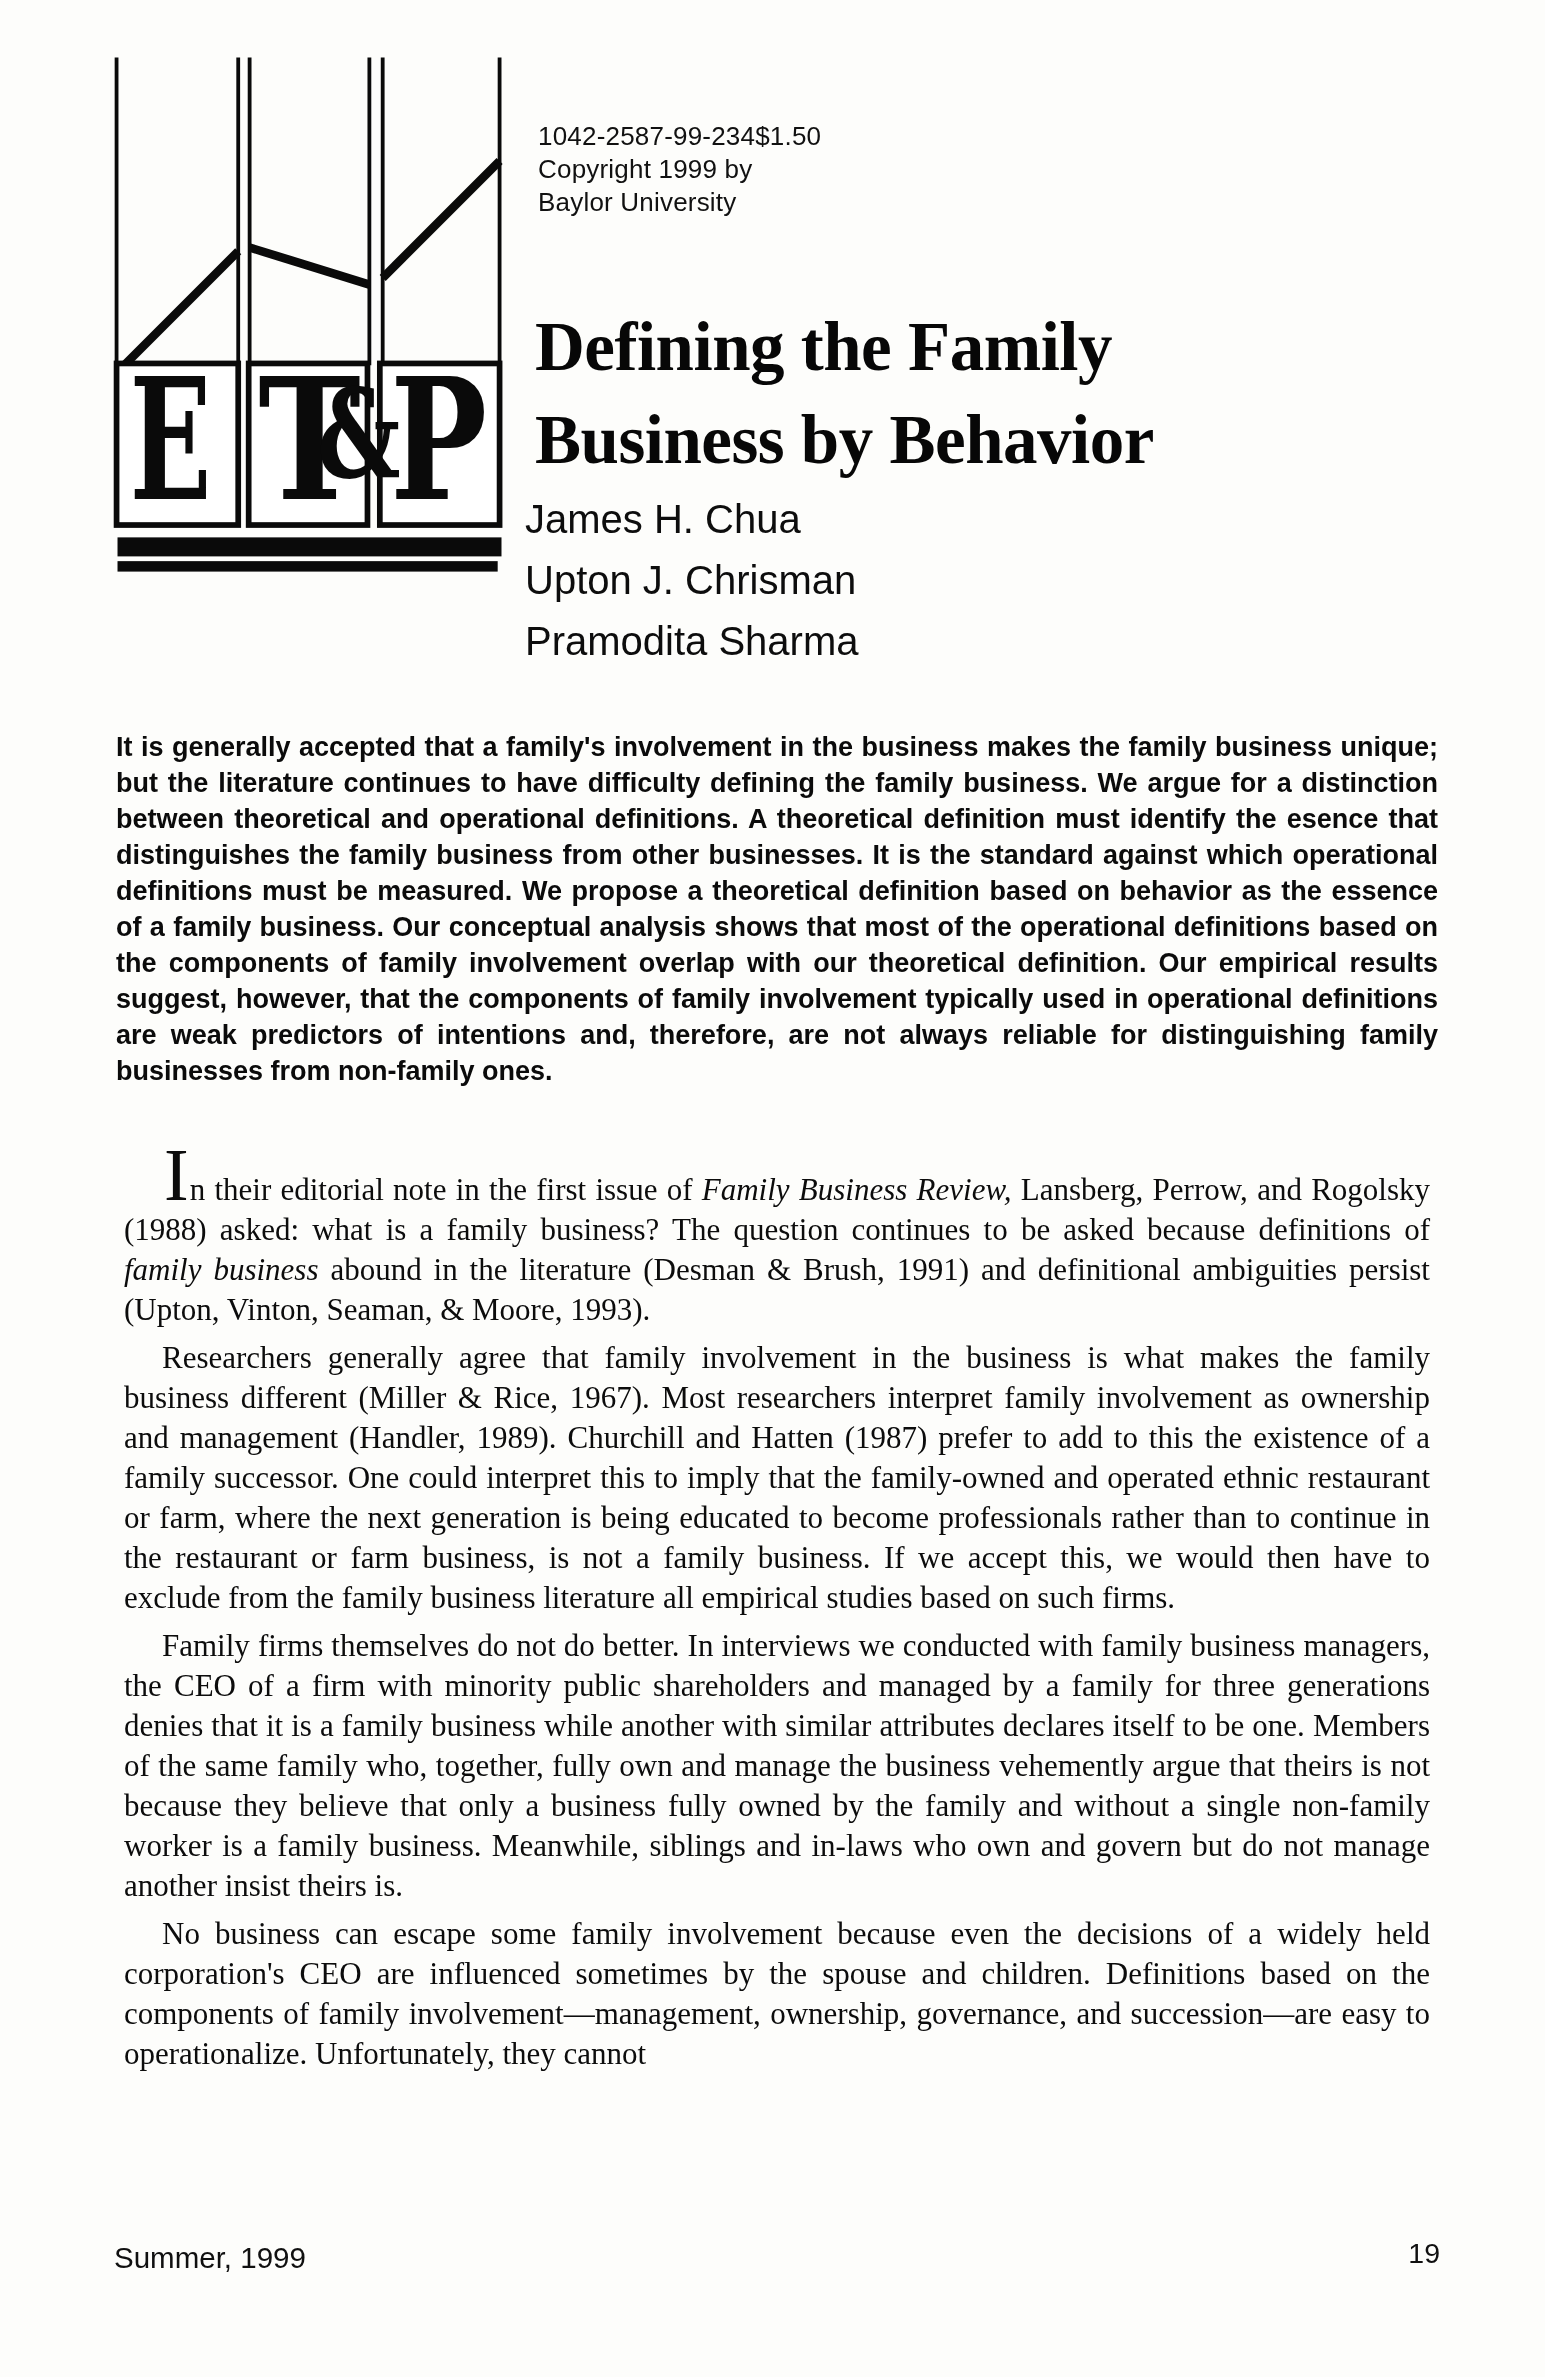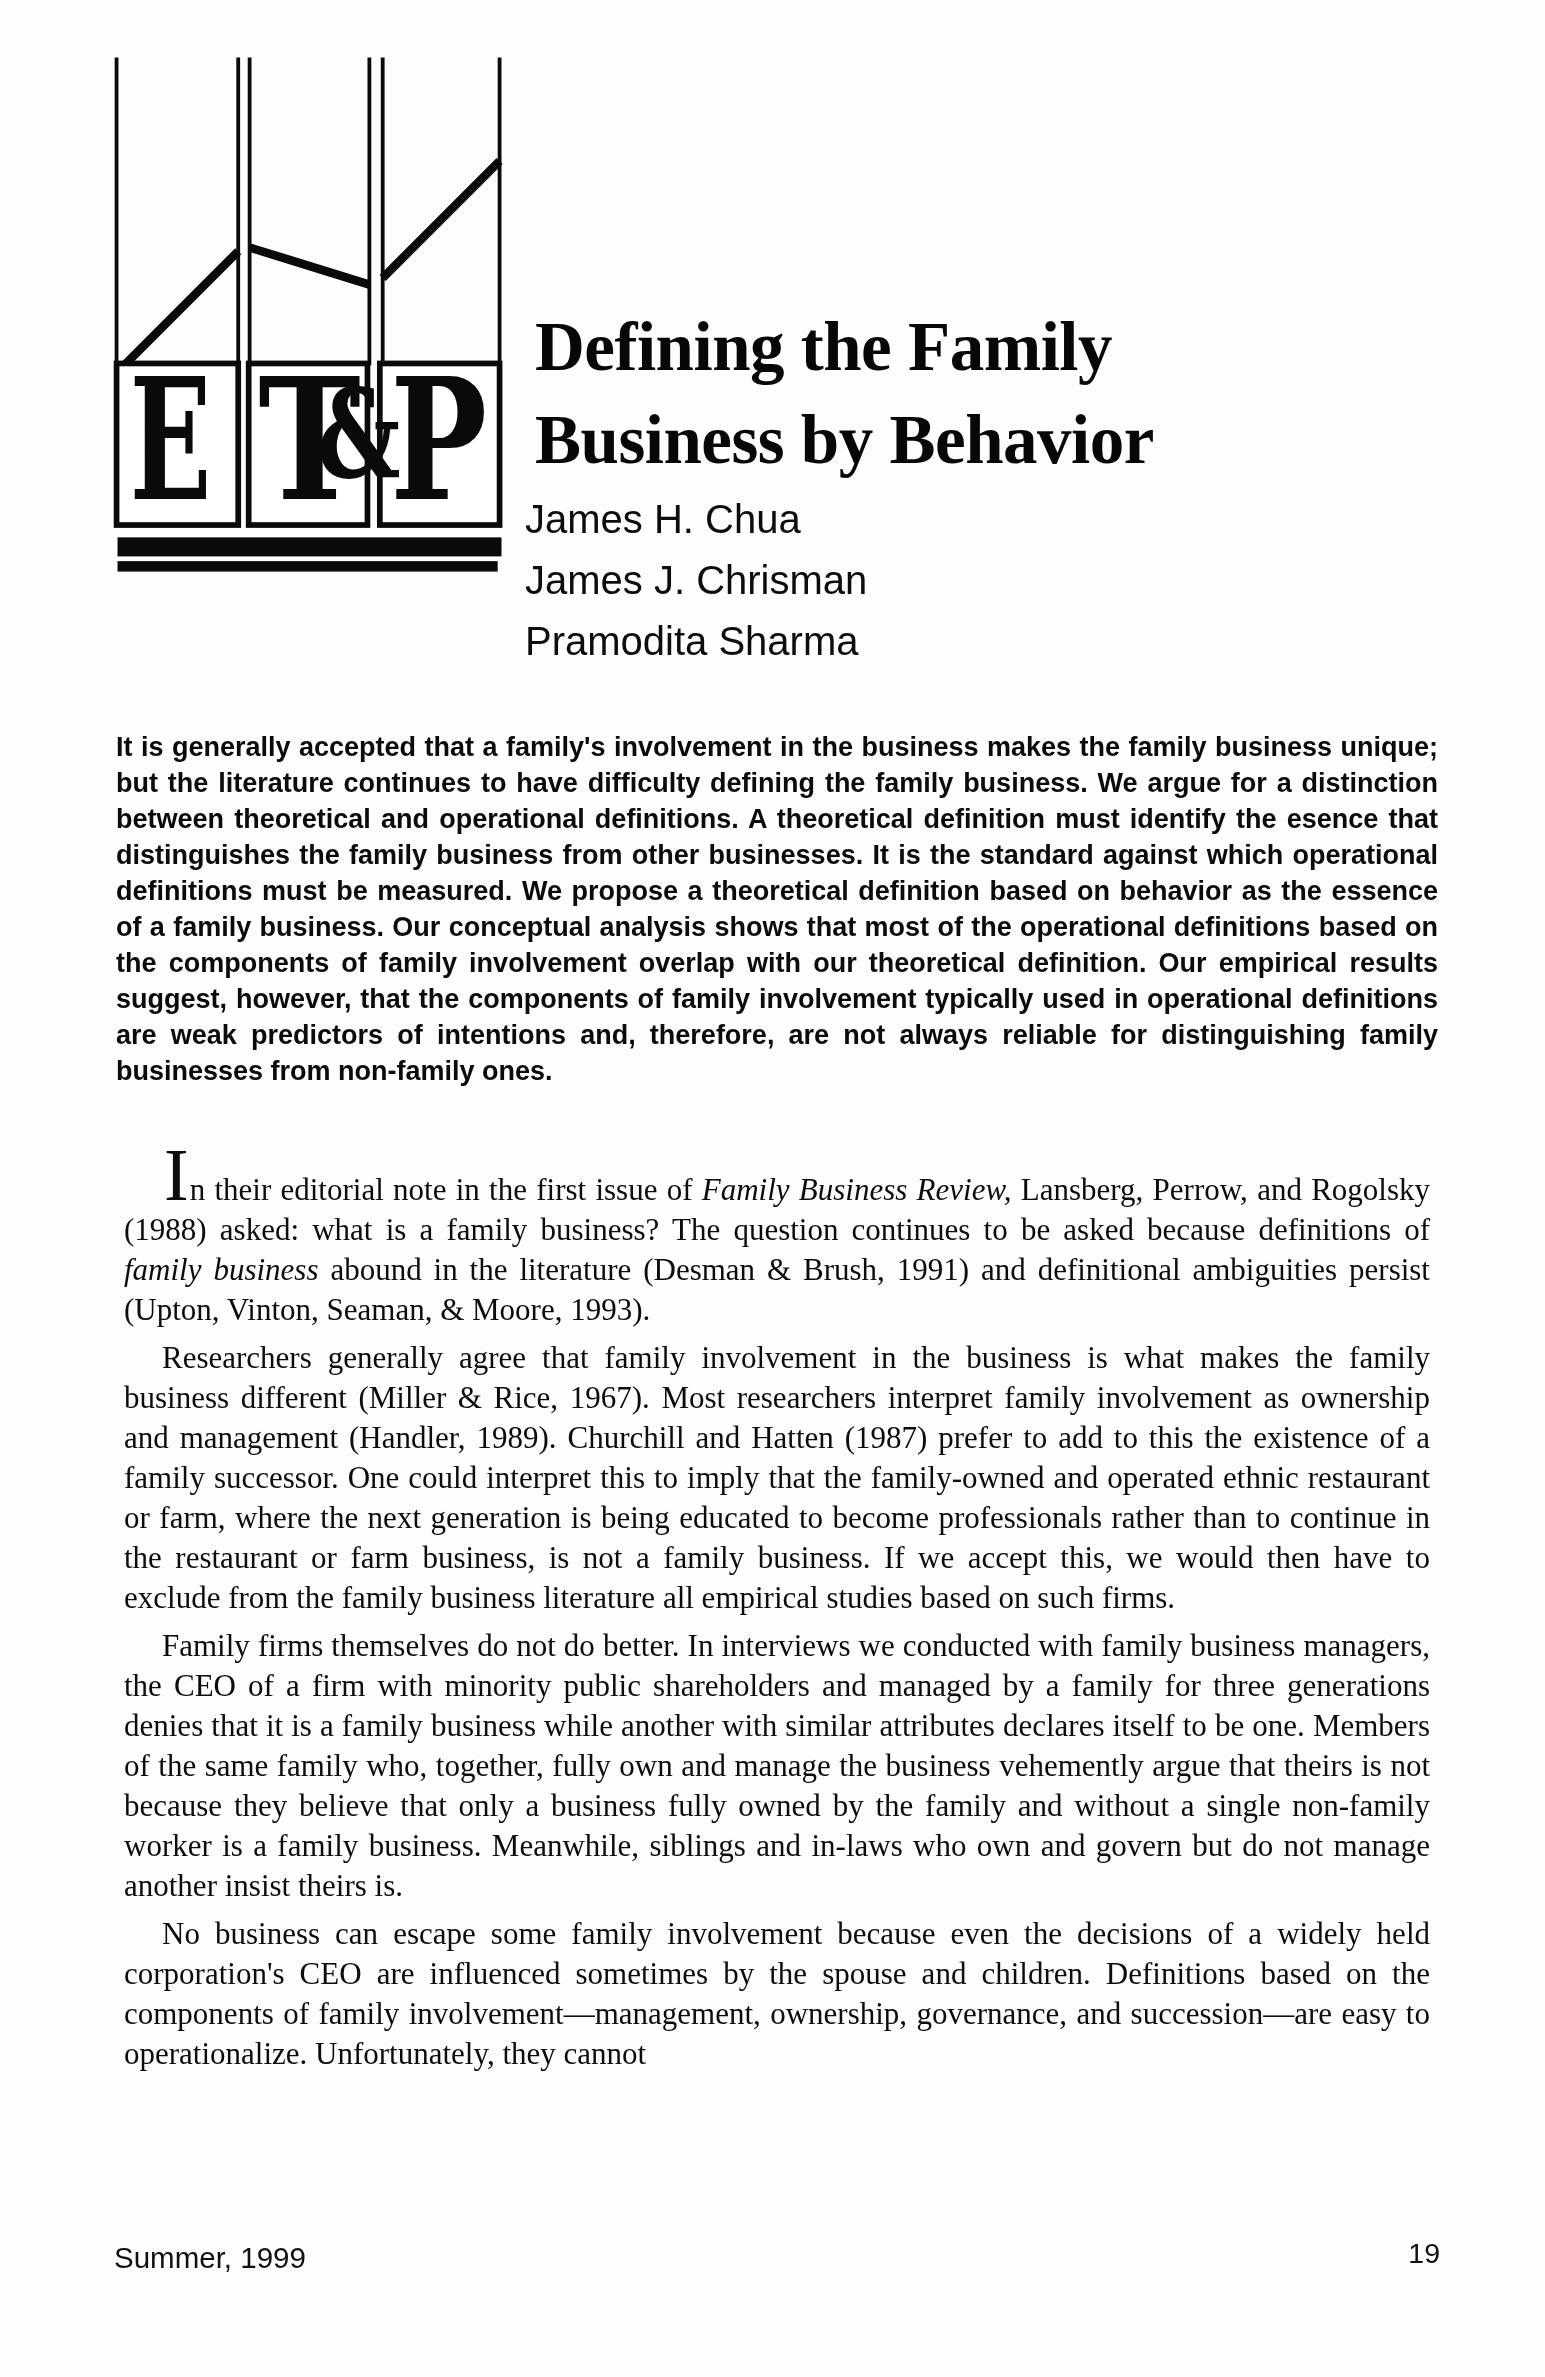--- a/index.html
+++ b/index.html
@@ -149,29 +149,34 @@
       <text class="logo-letter" x="26" y="497" font-size="178" textLength="86" lengthAdjust="spacingAndGlyphs">E</text>
       <text class="logo-letter" x="161" y="497" font-size="178" textLength="108" lengthAdjust="spacingAndGlyphs">T</text>
       <text class="logo-letter" x="300" y="497" font-size="178" textLength="102" lengthAdjust="spacingAndGlyphs">P</text>
       <text class="logo-letter" x="223" y="474" font-size="130" textLength="88" lengthAdjust="spacingAndGlyphs">&amp;</text>
 
       <rect x="13" y="537" width="404" height="20" fill="#0a0a0a"></rect>
       <rect x="13" y="562" width="400" height="11" fill="#0a0a0a"></rect>
     </svg>
   </div>
 
+  <div class="copyright-block">
+    <div>1042-2587-99-234$1.50</div>
+    <div>Copyright 1999 by</div>
+    <div>Baylor University</div>
+  </div>
 
   <div class="title-block">
     <div>Defining the Family</div>
     <div>Business by Behavior</div>
   </div>
 
   <div class="authors-block">
     <div>James H. Chua</div>
-    <div>James J. Chrisman</div>
+    <div>Upton J. Chrisman</div>
     <div>Pramodita Sharma</div>
   </div>
 
   <div class="abstract">It is generally accepted that a family's involvement in the business makes the family business unique; but the literature continues to have difficulty defining the family business. We argue for a distinction between theoretical and operational definitions. A theoretical definition must identify the esence that distinguishes the family business from other businesses. It is the standard against which operational definitions must be measured. We propose a theoretical definition based on behavior as the essence of a family business. Our conceptual analysis shows that most of the operational definitions based on the components of family involvement overlap with our theoretical definition. Our empirical results suggest, however, that the components of family involvement typically used in operational definitions are weak predictors of intentions and, therefore, are not always reliable for distinguishing family businesses from non-family ones.</div>
 
   <div class="bodytext">
     <p class="opening"><span class="dropcap">I</span><span><span>n their editorial note in the first issue of </span><span style="font-style: italic;">Family Business Review,</span><span> Lansberg, Perrow, and Rogolsky (1988) asked: what is a family business? The question continues to be asked because definitions of </span><span style="font-style: italic;">family business</span><span> abound in the literature (Desman &amp; Brush, 1991) and definitional ambiguities persist (Upton, Vinton, Seaman, &amp; Moore, 1993).</span></span></p>
     <p><span><span>Researchers generally agree that family involvement in the business is what makes the family business different (Miller &amp; Rice, 1967). Most researchers interpret family involvement as ownership and management (Handler, 1989). Churchill and Hatten (1987) prefer to add to this the existence of a family successor. One could interpret this to imply that the family-owned and operated ethnic restaurant or farm, where the next generation is being educated to become professionals rather than to continue in the restaurant or farm business, is not a family business. If we accept this, we would then have to exclude from the family business literature all empirical studies based on such firms.</span></span></p>
     <p><span><span>Family firms themselves do not do better. In interviews we conducted with family business managers, the CEO of a firm with minority public shareholders and managed by a family for three generations denies that it is a family business while another with similar attributes declares itself to be one. Members of the same family who, together, fully own and manage the business vehemently argue that theirs is not because they believe that only a business fully owned by the family and without a single non-family worker is a family business. Meanwhile, siblings and in-laws who own and govern but do not manage another insist theirs is.</span></span></p>
     <p><span><span>No business can escape some family involvement because even the decisions of a widely held corporation's CEO are influenced sometimes by the spouse and children. Definitions based on the components of family involvement—management, ownership, governance, and succession—are easy to operationalize. Unfortunately, they cannot</span></span></p>

